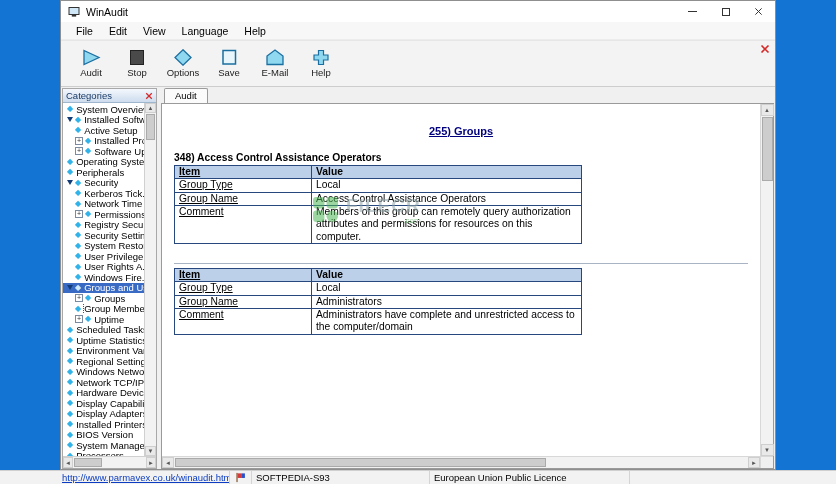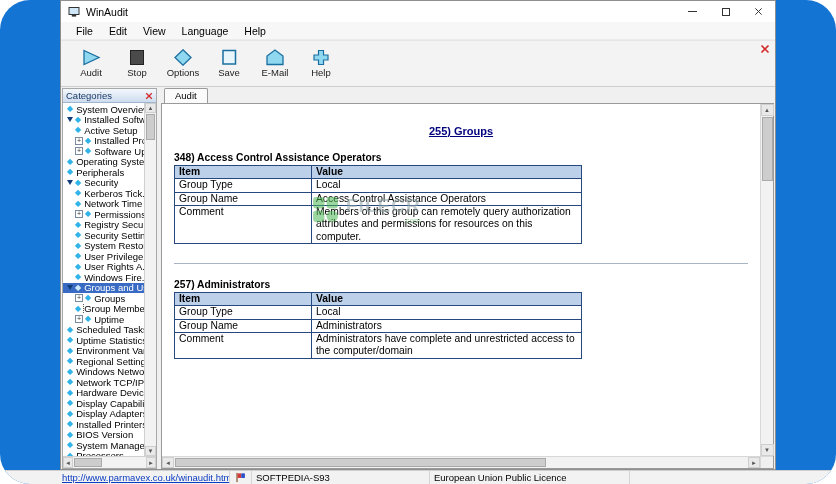--- a/index.html
+++ b/index.html
@@ -1,17 +1,17 @@
 <!DOCTYPE html>
 <html><head>
 <meta charset="utf-8">
 <style>
   html,body{margin:0;padding:0;}
   body{width:836px;height:484px;overflow:hidden;font-family:"Liberation Sans",sans-serif;}
-  .desktop{position:relative;width:836px;height:484px;background:#1474d4;overflow:hidden;border-radius:30px;}
+  .desktop{position:relative;width:836px;height:484px;background:#1474d4;overflow:hidden;}
 
   .window{position:absolute;left:60px;top:0;width:716px;height:470px;background:#f0f0f0;
     border:1px solid #8f8f8f;box-sizing:border-box;display:flex;flex-direction:column;}
 
   
   .titlebar{height:21px;flex:0 0 auto;background:#fff;display:flex;align-items:center;}
   .app-icon{width:12px;height:12px;margin-left:7px;flex:0 0 auto;}
   .app-icon svg{width:100%;height:100%;display:block;}
   .title-text{font-size:10.5px;margin-left:6px;color:#000;}
   .win-controls{margin-left:auto;display:flex;height:100%;}
@@ -94,21 +94,21 @@
   
   .doc-title{text-align:center;margin-top:2px;font-size:11px;font-weight:bold;color:#00007d;}
   .doc-title .hl{background:#7fb2e8;text-decoration:underline;padding:0 2px;color:#001a60;}
   .doc-subtitle{text-align:center;margin-top:17px;font-size:11px;font-weight:bold;color:#00007d;}
   .doc-subtitle span{text-decoration:underline;}
   .sec-h{font-size:10.3px;font-weight:bold;color:#000;margin:15px 0 2px 2px;}
   table.rpt{border-collapse:collapse;margin-left:2px;width:408px;font-size:10.3px;table-layout:fixed;}
   .rpt th,.rpt td{border:1px solid #27477f;padding:0 4px;text-align:left;vertical-align:top;line-height:1.2;
     overflow:hidden;}
   .rpt th{background:#bcd0ea;font-weight:bold;}
-  .rpt .c1{width:128px;}
+  .rpt .c1{width:128px;text-decoration:underline;}
   .doc-hr{border-top:1px solid #a8b4c4;margin:19px 2px 4px 2px;}
 
   
   .watermark{position:absolute;left:150px;top:92px;display:flex;align-items:flex-start;gap:7px;
     opacity:0.55;pointer-events:none;}
   .wm-logo{width:27px;height:27px;}
   .wm-logo svg{width:100%;height:100%;display:block;}
   .wm-textwrap{display:flex;flex-direction:column;}
   .wm-text{font-size:19px;font-weight:bold;color:#8fa3a8;letter-spacing:1px;line-height:1;}
   .wm-tld{font-size:8px;color:#49a94f;text-align:right;margin-top:1px;}
@@ -421,21 +421,20 @@
                       <td class="c1">Group Name</td>
                       <td>Access Control Assistance Operators</td>
                     </tr>
                     <tr>
                       <td class="c1">Comment</td>
                       <td>Members of this group can remotely query authorization attributes and permissions for resources on this computer.</td>
                     </tr>
                   </tbody>
                 </table>
                 <div class="doc-hr"></div>
-                <div class="sec-h">257) Administrators</div>
                 <table class="rpt">
                   <thead>
                     <tr>
                       <th class="c1">Item</th>
                       <th>Value</th>
                     </tr>
                   </thead>
                   <tbody>
                     <tr>
                       <td class="c1">Group Type</td>

